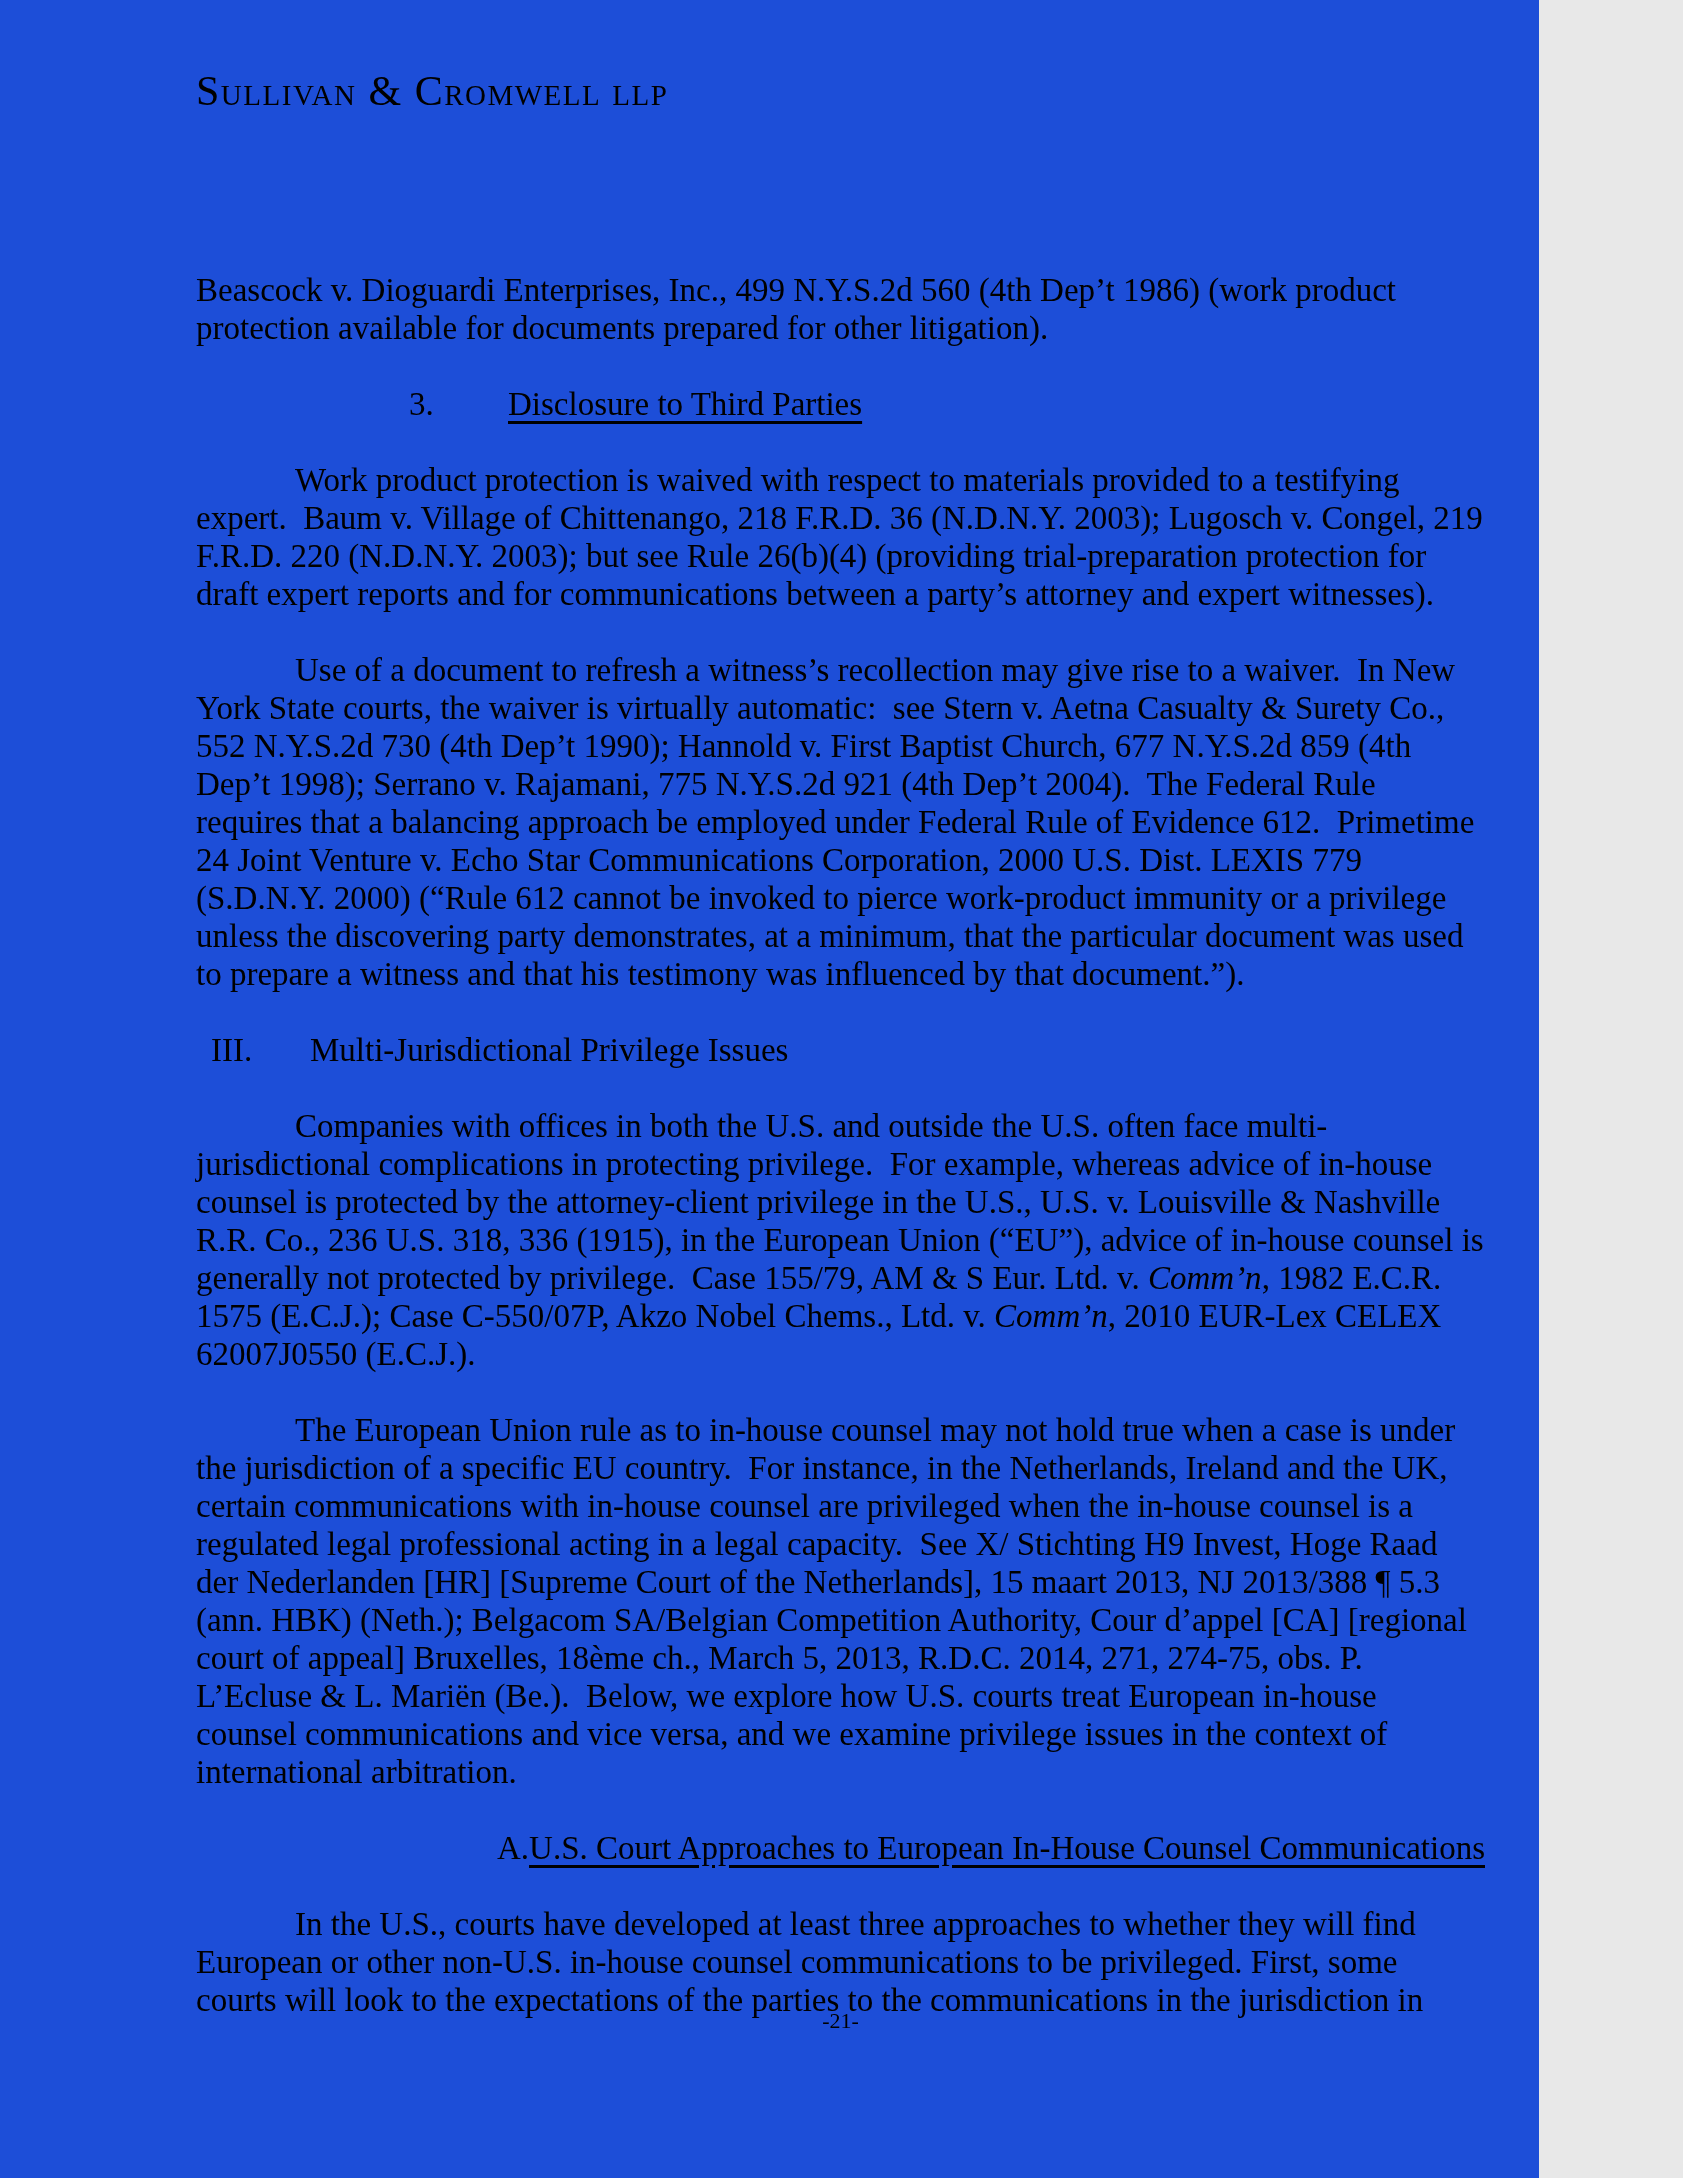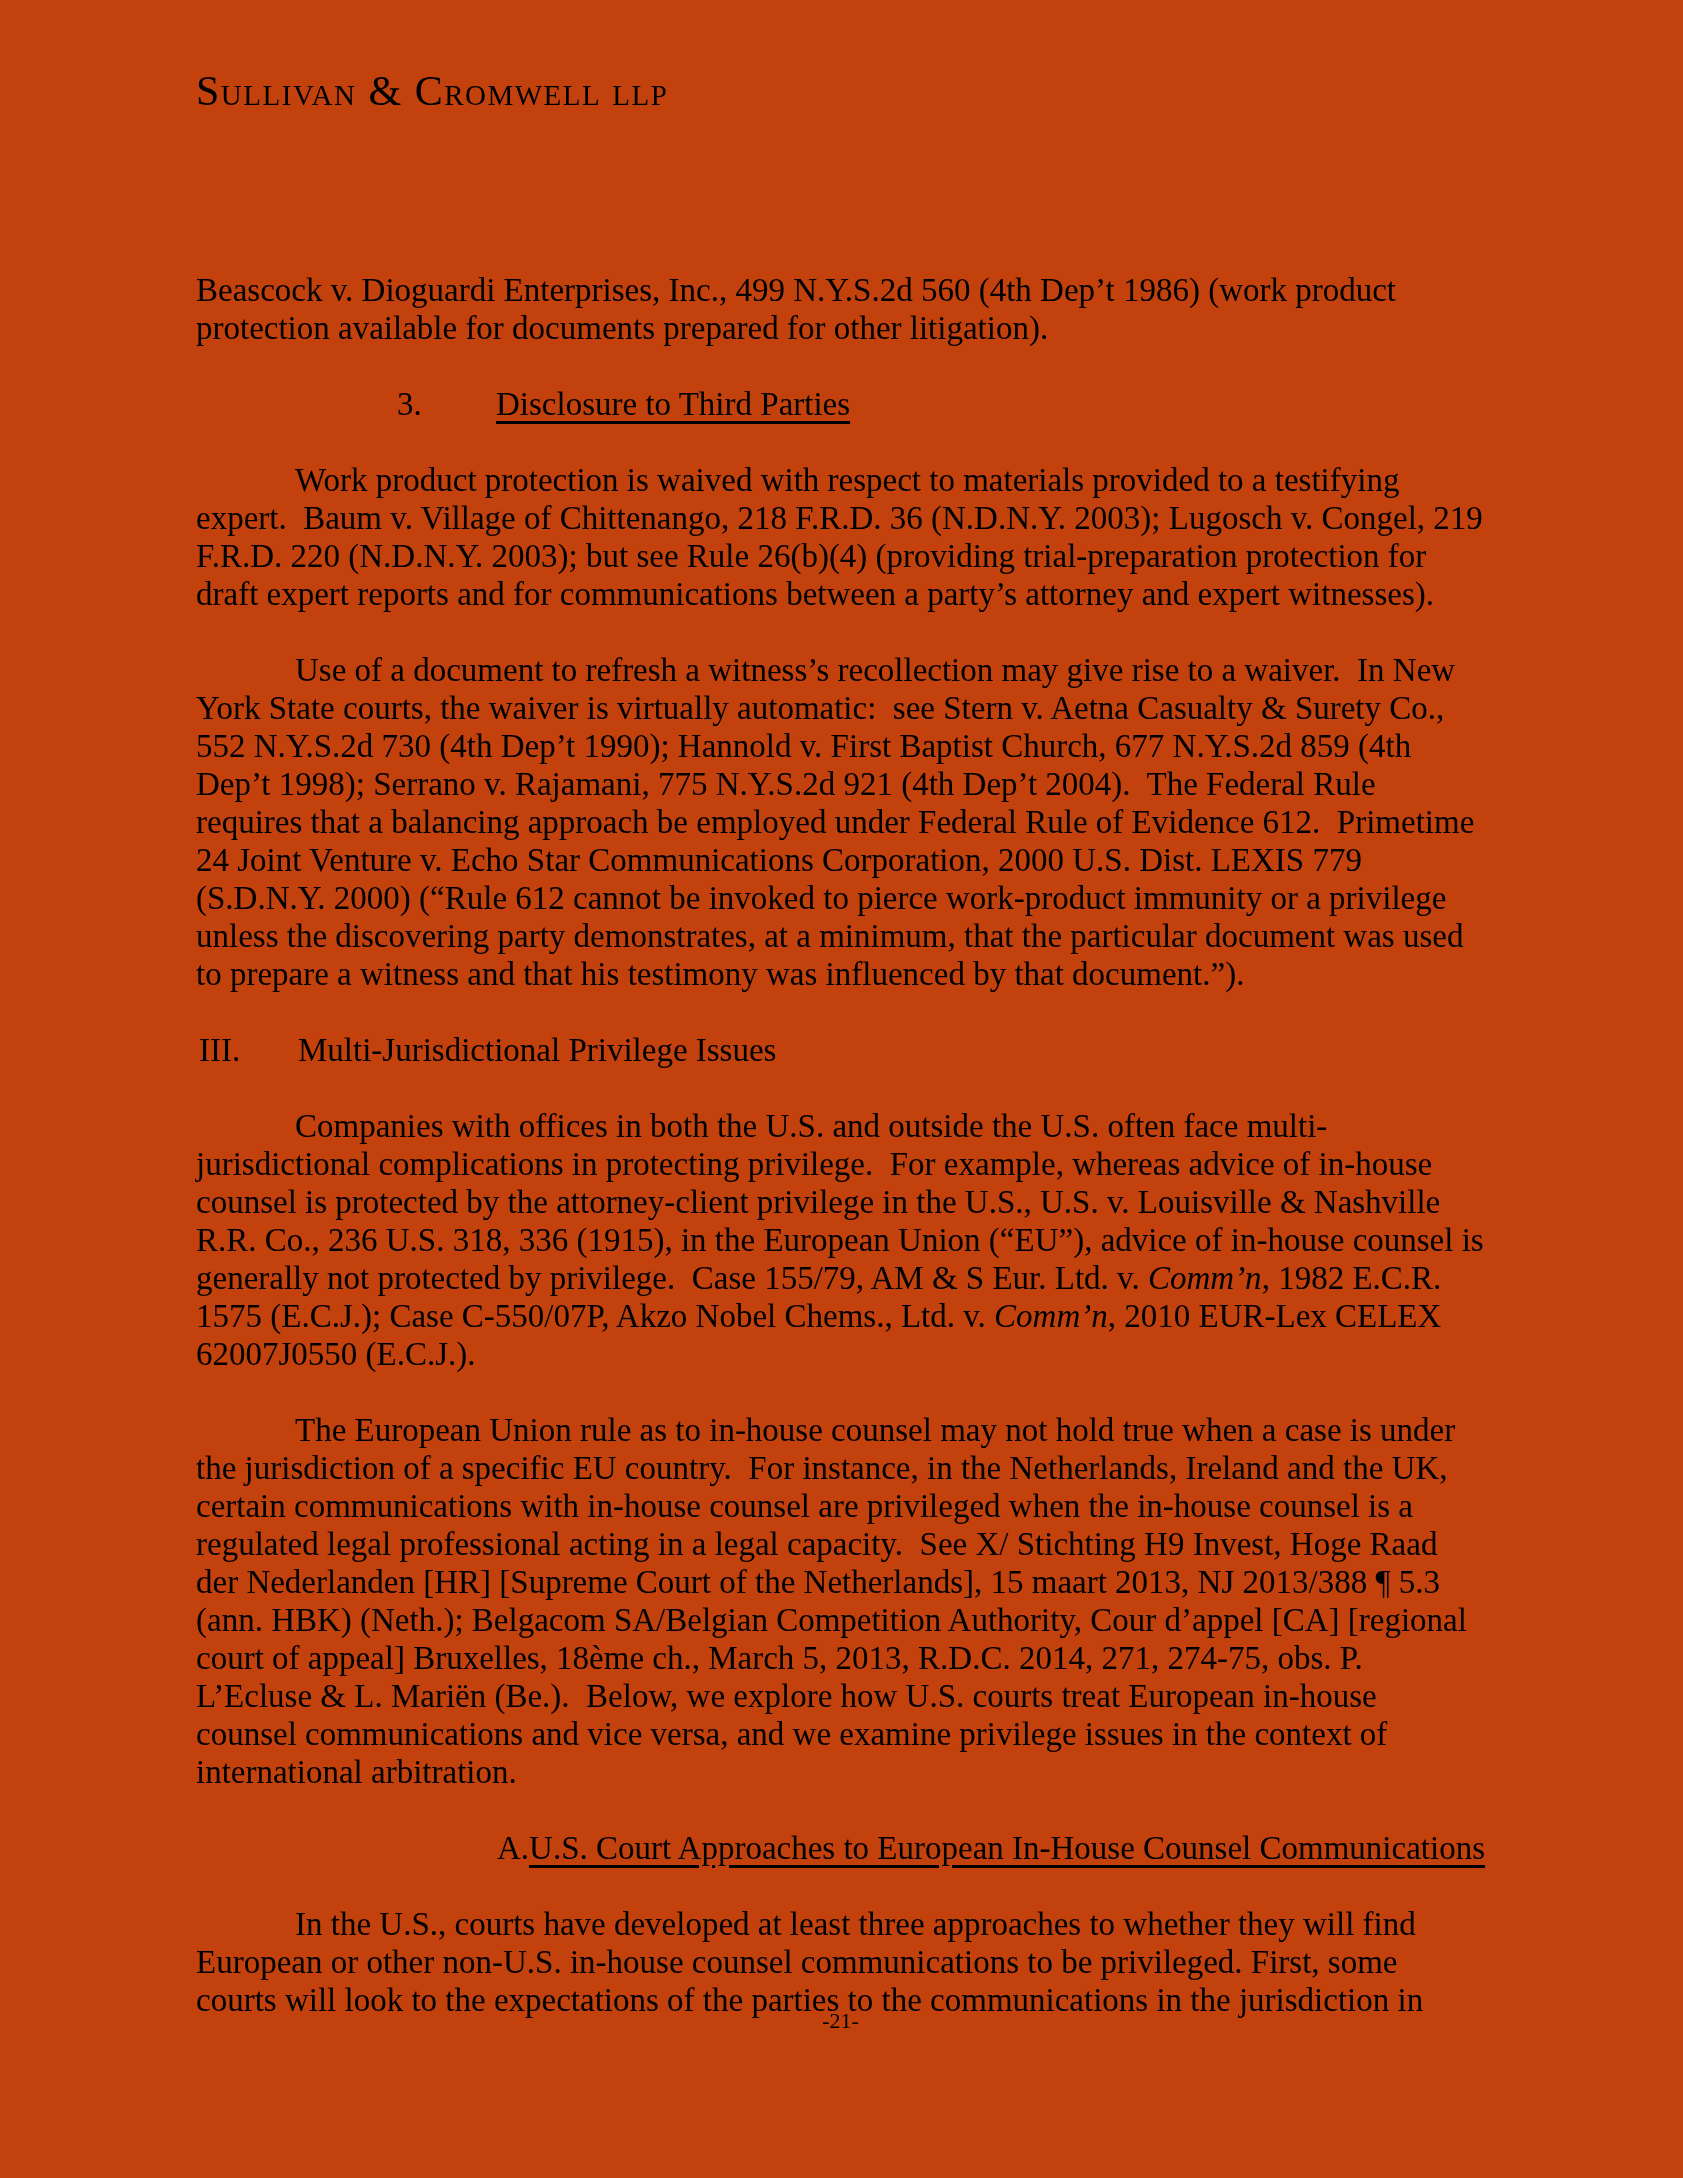--- a/index.html
+++ b/index.html
@@ -1,19 +1,19 @@
 <!DOCTYPE html>
 <html><head>
 <meta charset="utf-8">
 <style>
   html,body { margin:0; padding:0; background:#e8e8e8; }
   .page {
     position:relative;
-    width:1683px; height:2178px;
-    background:#c2410c;
+    width:1539px; height:2178px;
+    background:#1d4ed8;
     color:#000;
     font-family:"Liberation Serif", serif;
     overflow:hidden;
   }
   .letterhead {
     position:absolute;
     top:67px; left:196px;
     font-size:42px;
     font-variant:small-caps;
     letter-spacing:1.5px;
@@ -23,21 +23,21 @@
   .content {
     position:absolute;
     top:259px; left:196px;
     width:1289px;
     font-size:33px;
     line-height:38px;
     text-align:left;
   }
   .para { margin:12px 0 38px 0; white-space:pre-wrap; }
   .para.indent { text-indent:99px; }
-  .heading { margin:0 0 38px 3px; white-space:pre-wrap; }
+  .heading { margin:0 0 38px 15px; white-space:pre-wrap; }
   .heading .num { display:inline-block; width:99px; }
   .v-sub    { padding-left:198px; }
   .v-main   { font-weight:400; }
   .v-letter { padding-left:99px;text-align:right; }
   .u {
     text-decoration:underline;
     text-decoration-thickness:2.5px;
     text-underline-offset:6px;
   }
   .it { font-style:italic; }

